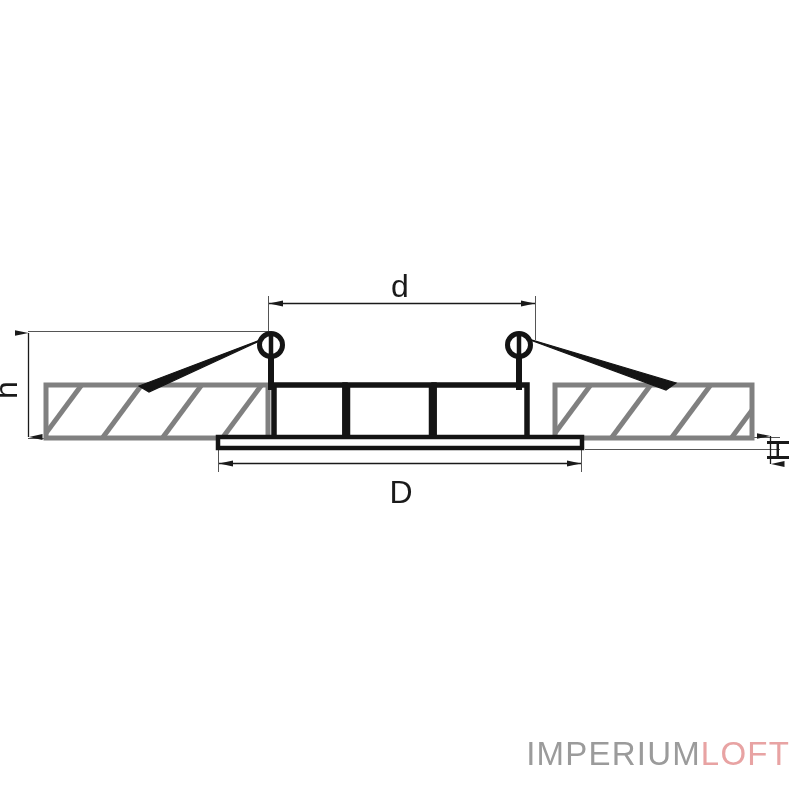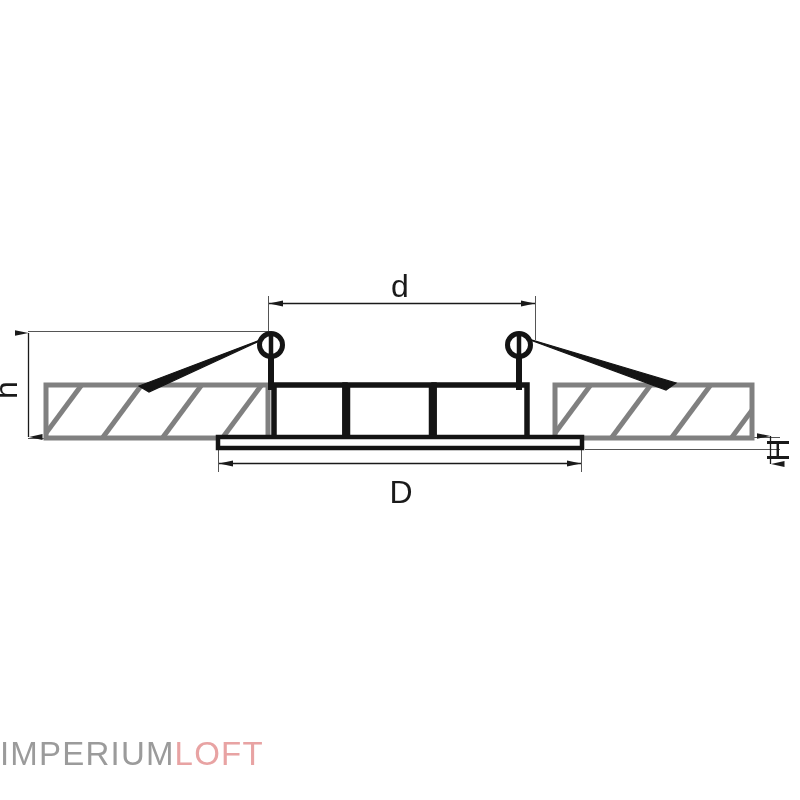--- a/index.html
+++ b/index.html
@@ -30,20 +30,21 @@
   .dim-label {
     font-family: "Liberation Sans", sans-serif;
     font-weight: 400;
     fill: #1a1a1a;
   }
   .watermark {
     position: absolute;
     left: 0;
     top: 735px;
     width: 790px;
+    text-align: right;
     font-family: "Liberation Sans", sans-serif;
     font-size: 33px;
     letter-spacing: 1.2px;
     font-weight: 400;
     white-space: nowrap;
     user-select: none;
   }
   .wm-a { color: #9b9b9b; }
   .wm-b { color: #e8a3a3; }
 </style>

